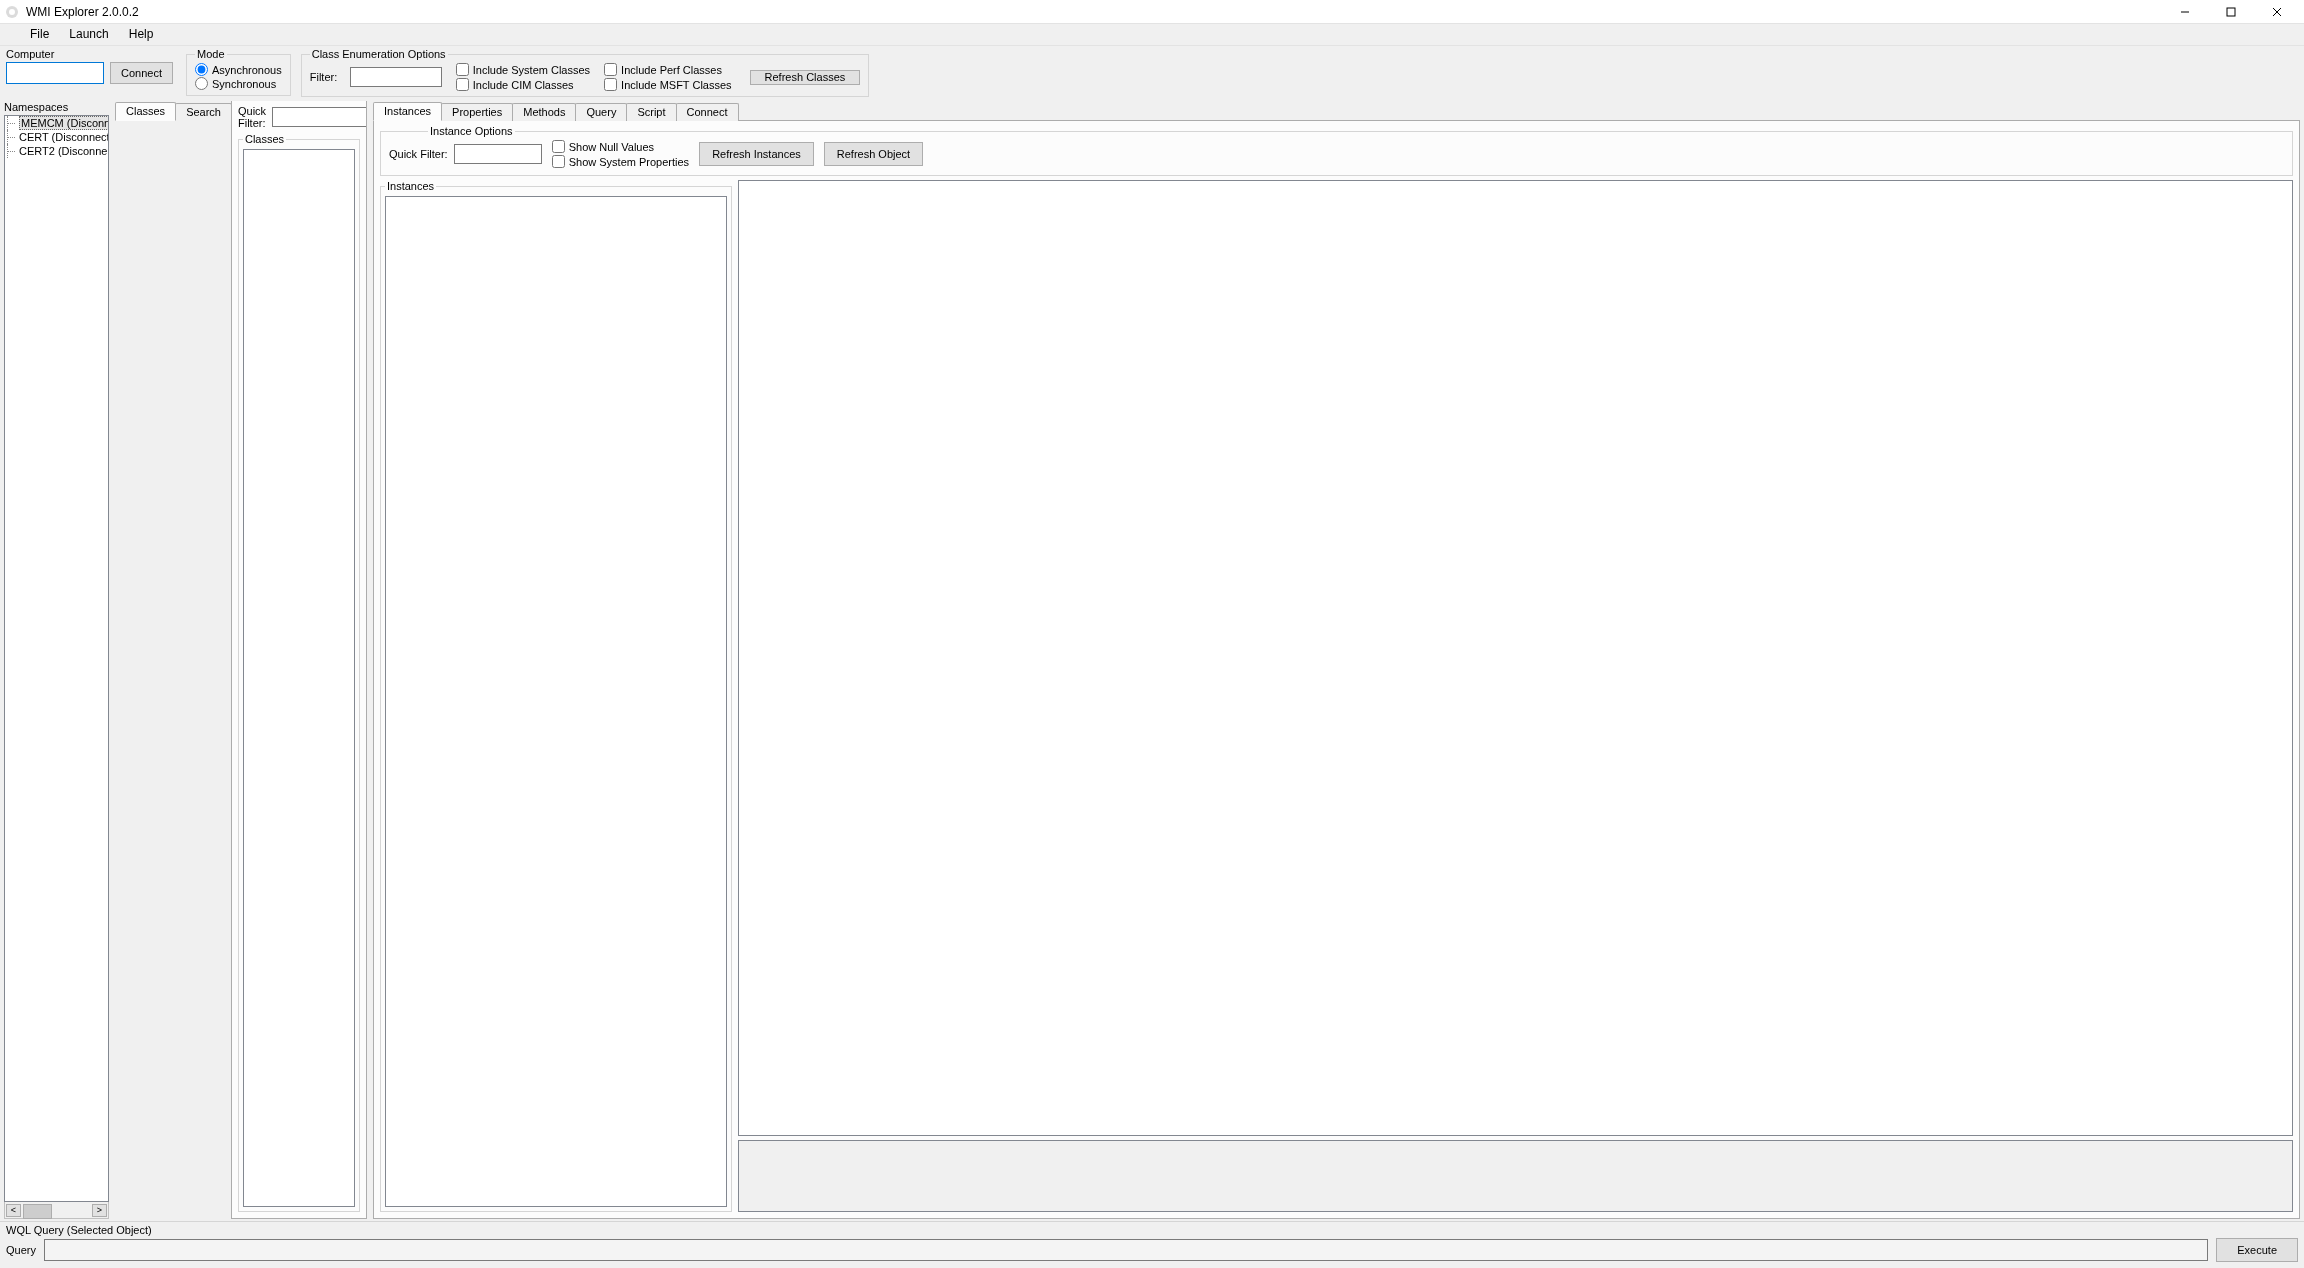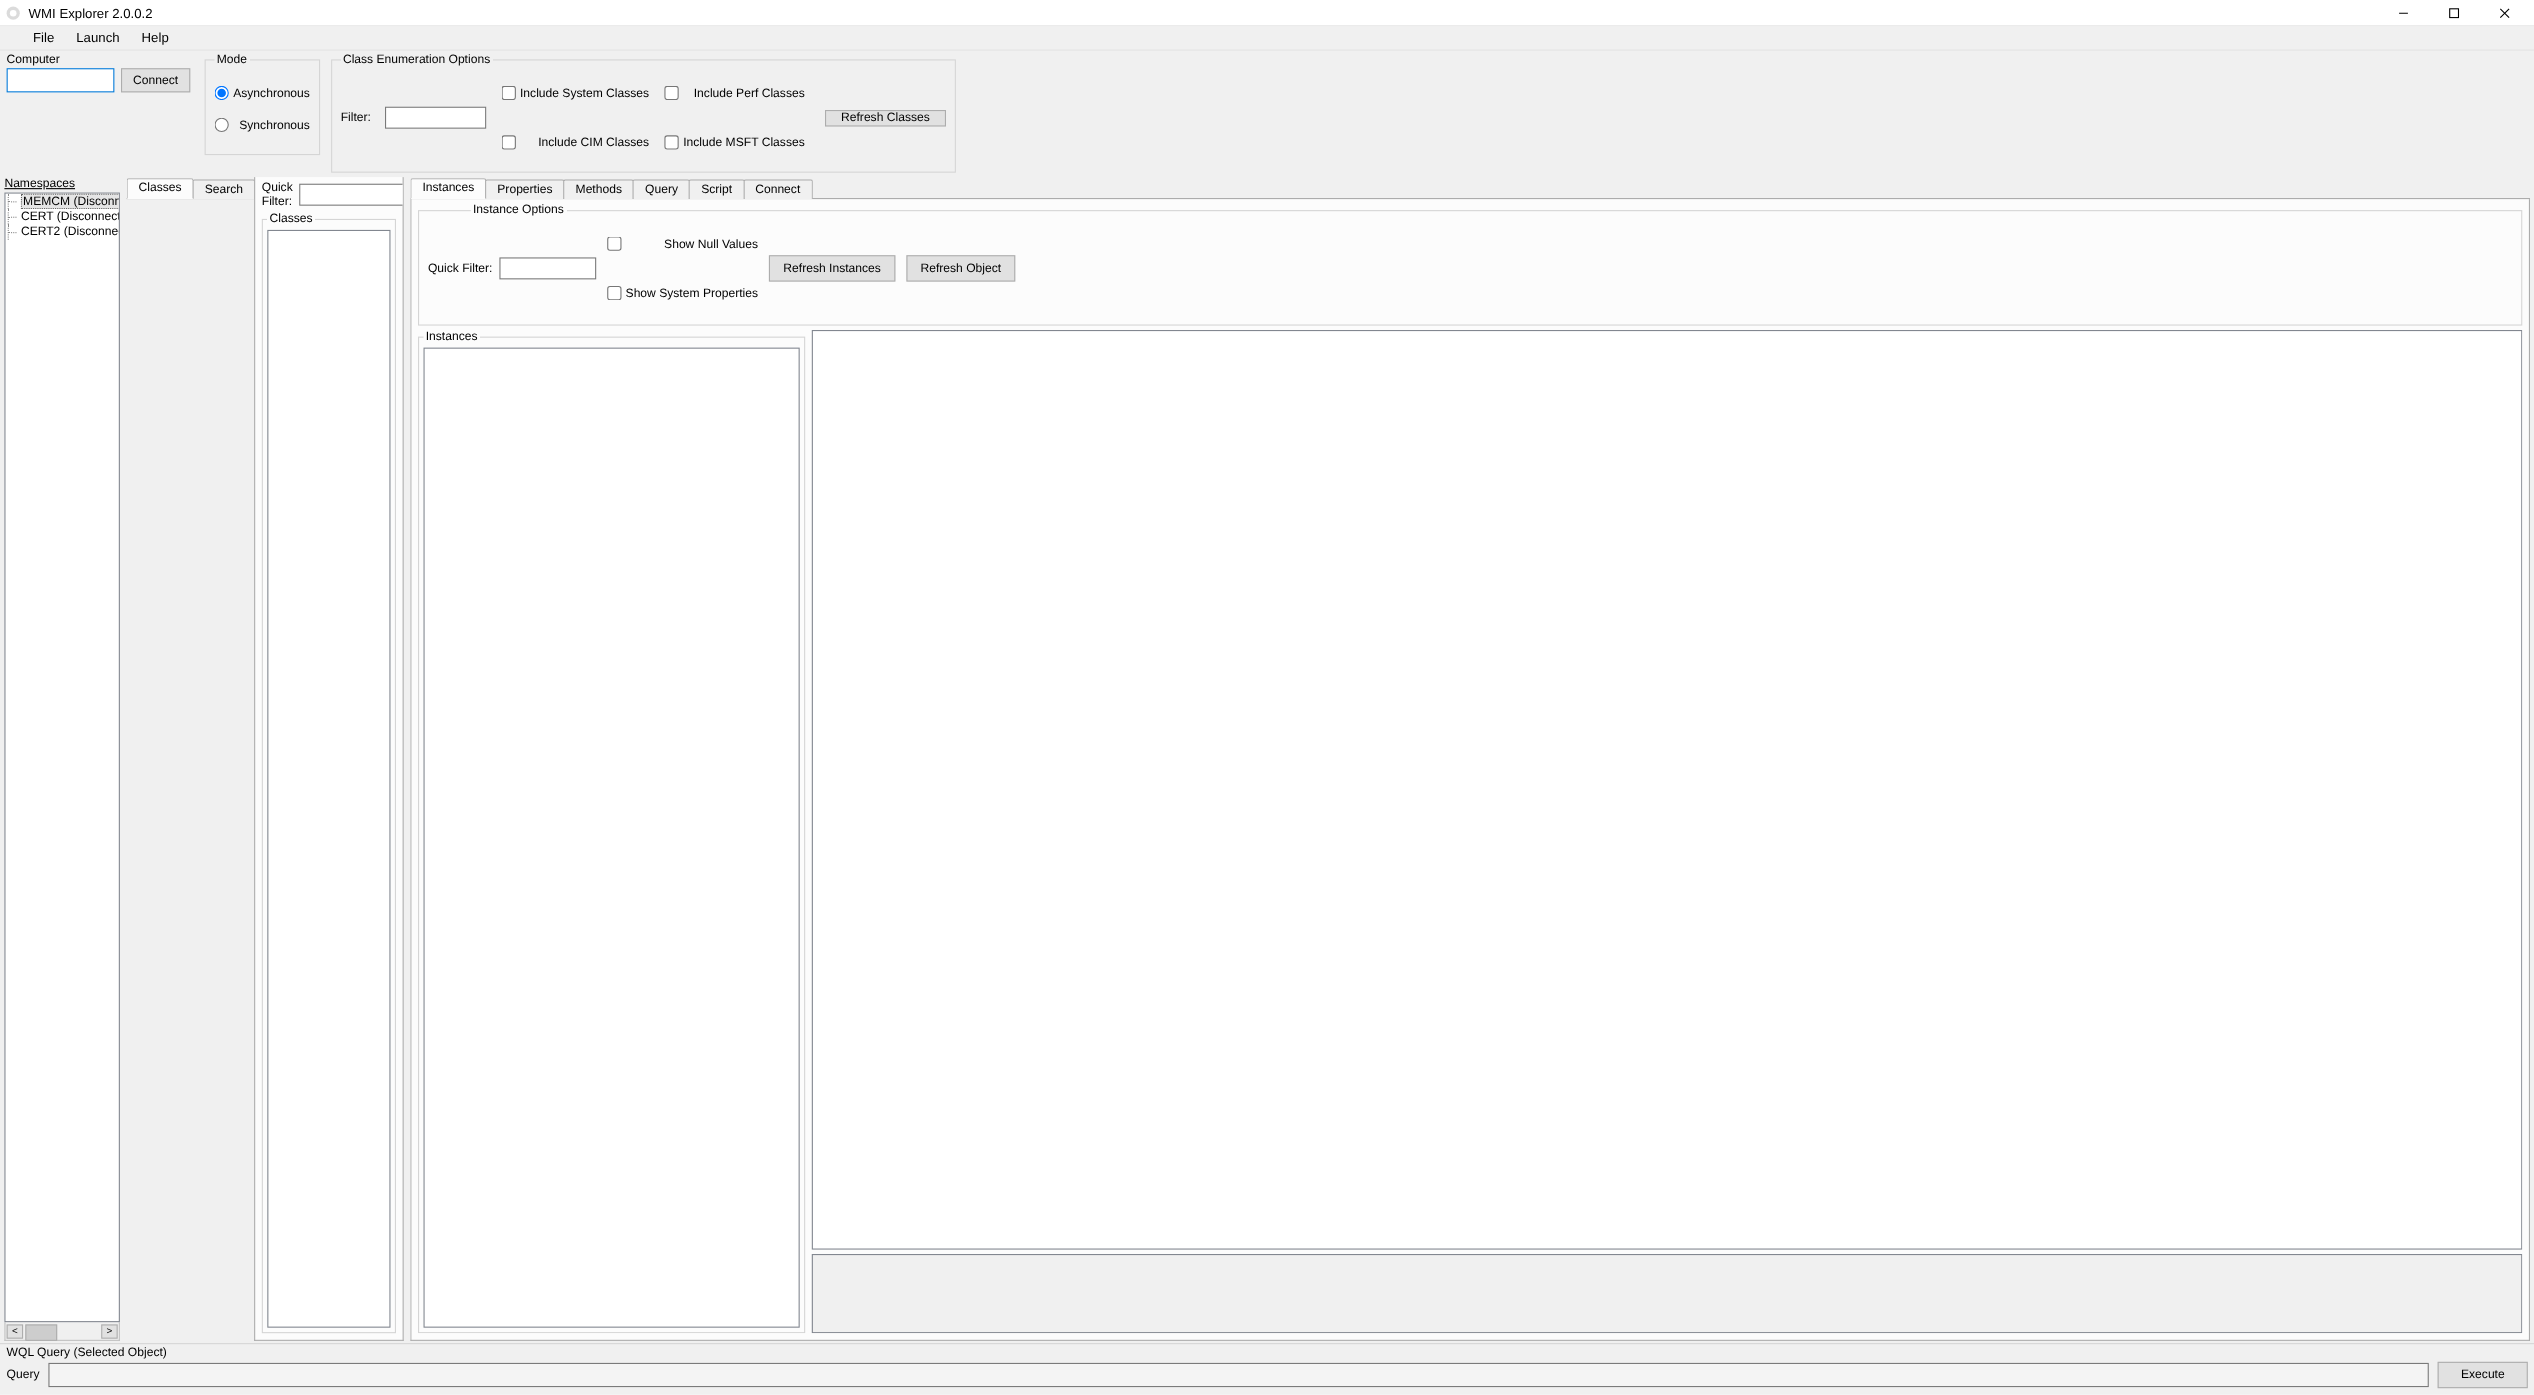--- a/index.html
+++ b/index.html
@@ -82,21 +82,21 @@
     border: 1px solid #d5d5d5;
     padding: 2px 8px 4px 8px;
     position: relative;
   }
   fieldset.group > legend {
     font-size: 11px;
     padding: 0 2px;
     background: #f0f0f0;
   }
   .mode-group { min-width: 96px; }
-  .radio-row, .check-row { display: flex; align-items: center; gap: 4px; font-size: 11px; margin: 16px 0; justify-content: space-between; }
+  .radio-row, .check-row { display: flex; align-items: center; gap: 4px; font-size: 11px; margin: 1px 0; }
 
   .enum-group { flex: 0 0 auto; }
   .enum-row { display: flex; align-items: center; gap: 8px; }
   .enum-row .lbl { font-size: 11px; width: 32px; }
   .filter-input {
     width: 92px; height: 20px;
     border: 1px solid #7a7a7a;
     font: inherit; padding: 0 3px; background: #fff;
   }
   .check-cols { display: flex; gap: 14px; margin-left: 6px; }
@@ -106,21 +106,21 @@
   .main {
     flex: 1 1 auto;
     display: flex;
     overflow: hidden;
     padding: 0 4px 2px 4px;
     gap: 6px;
   }
 
   
   .ns-panel { width: 105px; display: flex; flex-direction: column; }
-  .panel-caption { font-size: 11px; padding-bottom: 2px; text-decoration: underline; }
+  .panel-caption { font-size: 11px; padding-bottom: 2px; }
   .ns-tree {
     flex: 1 1 auto;
     background: #fff;
     border: 1px solid #828790;
     overflow: hidden;
     white-space: nowrap;
     position: relative;
   }
   .ns-tree .node {
     padding: 1px 2px 1px 14px;

